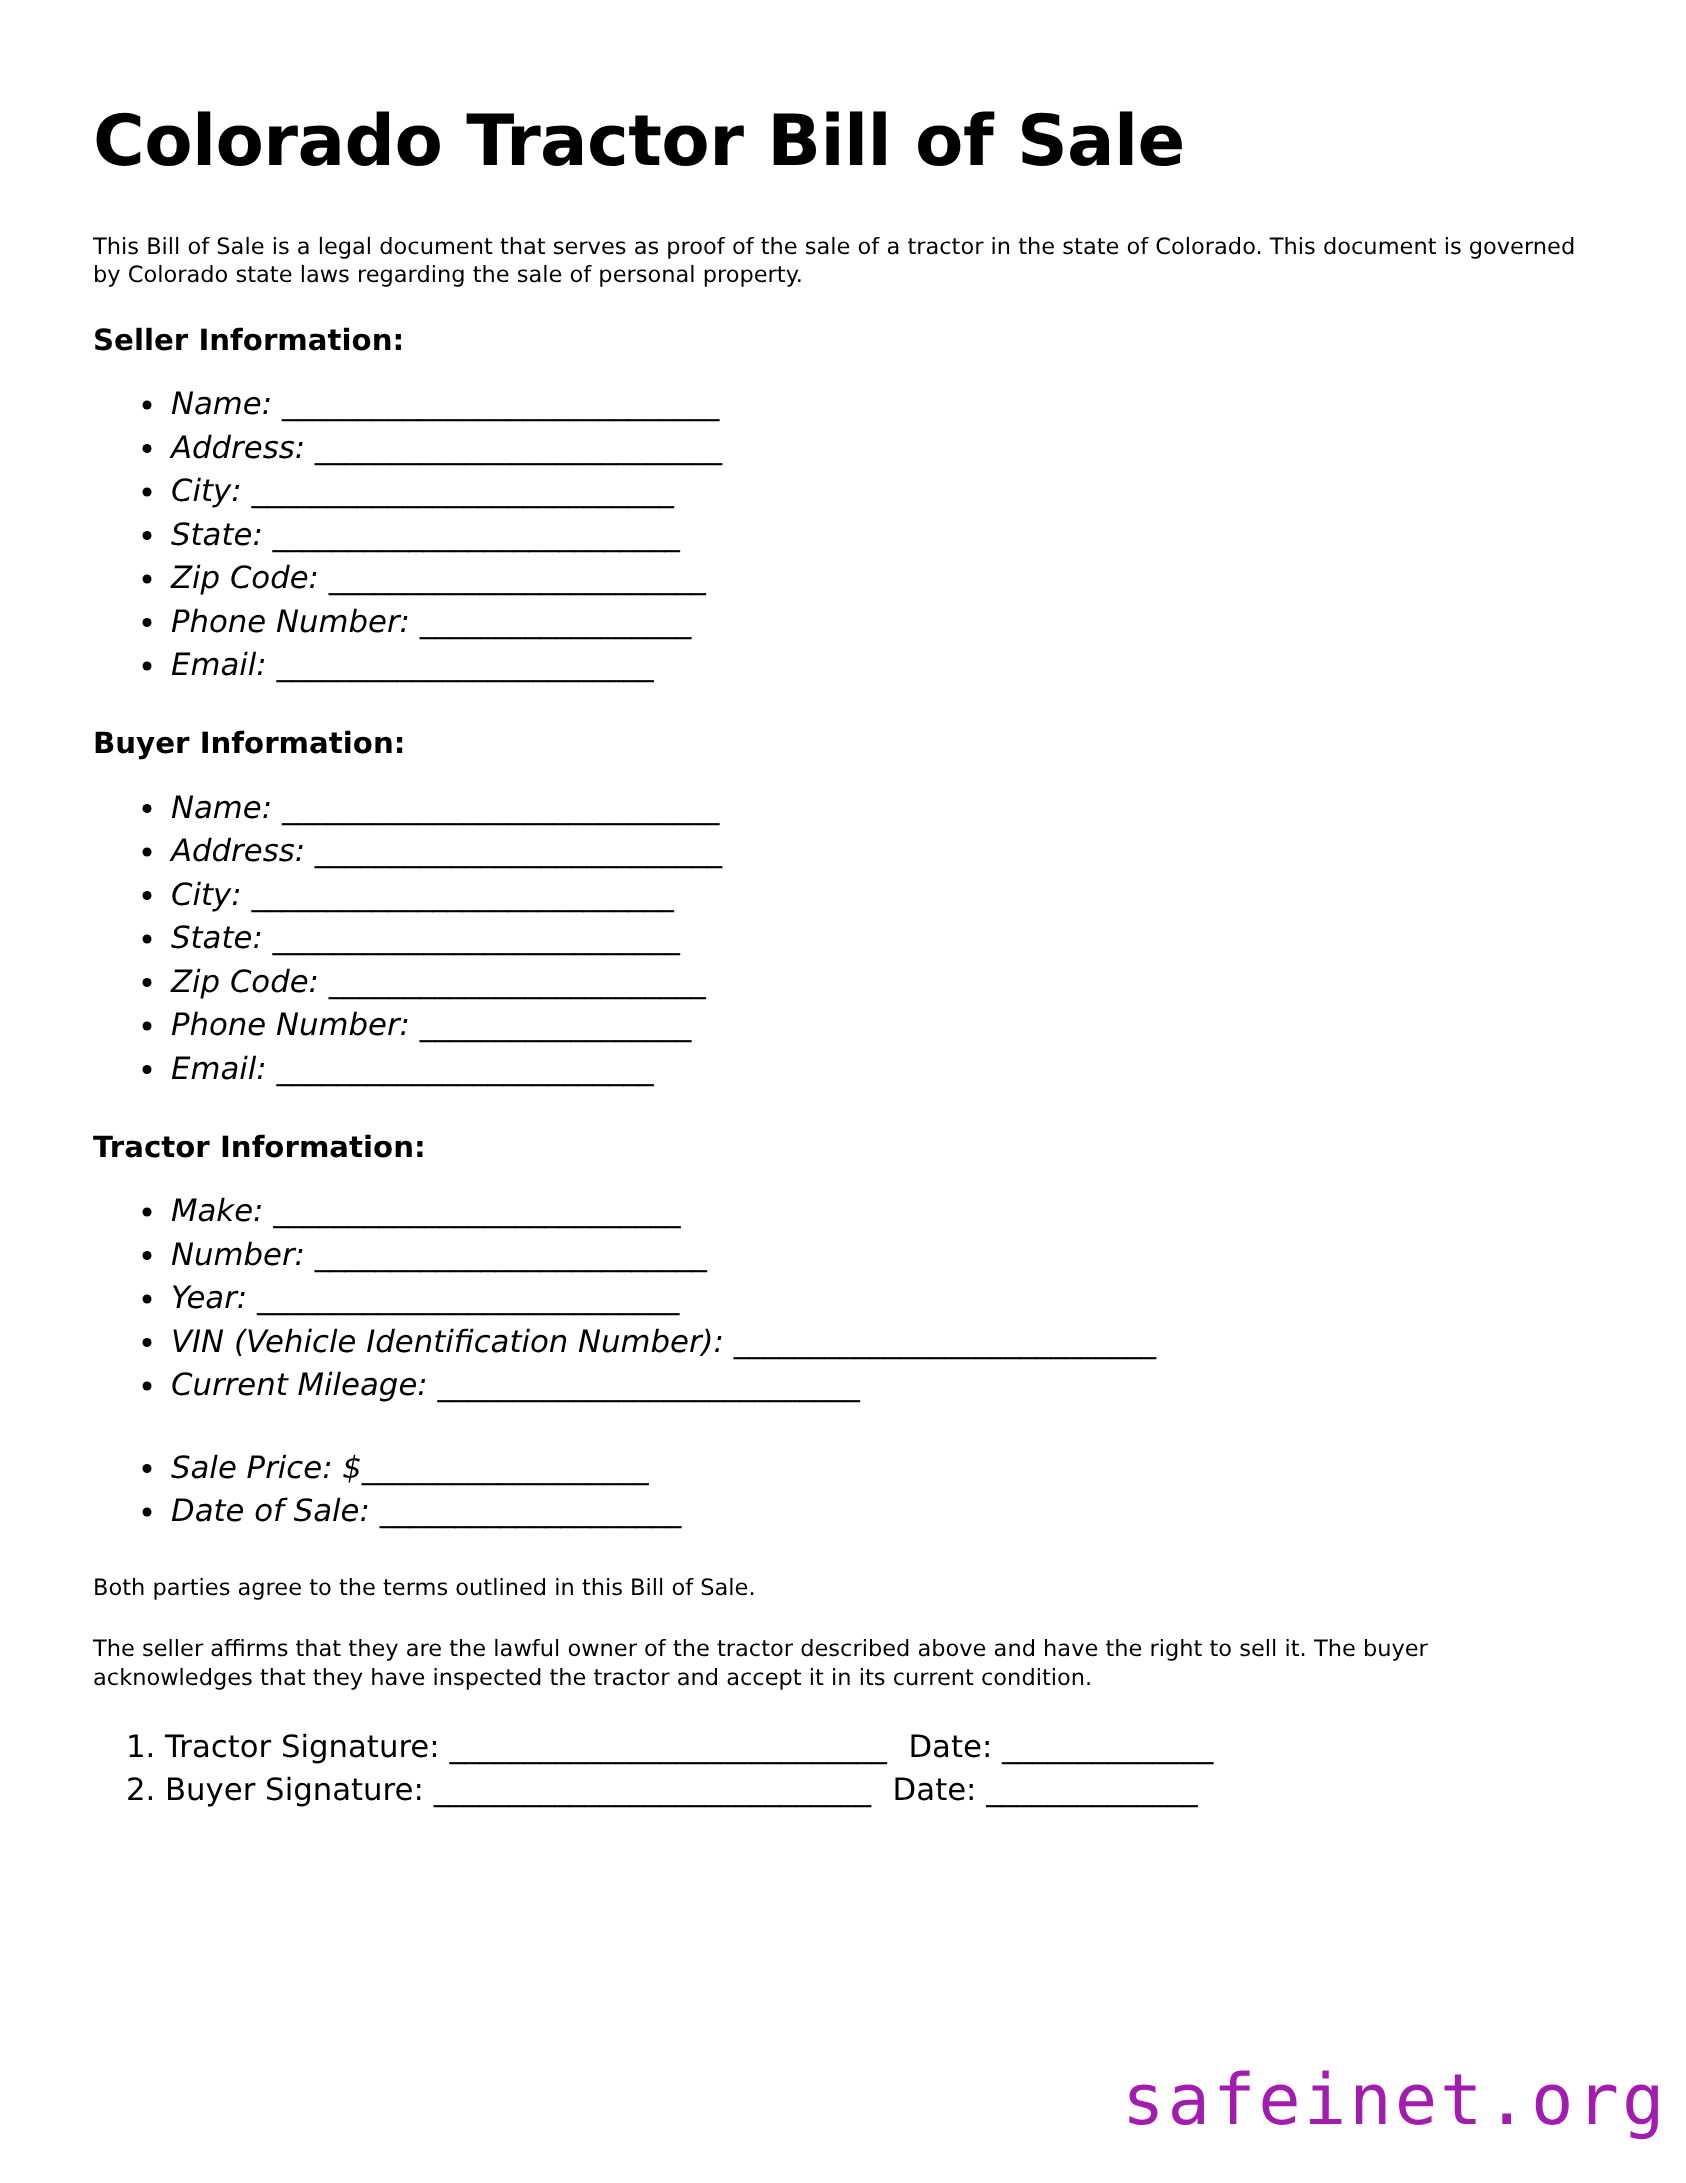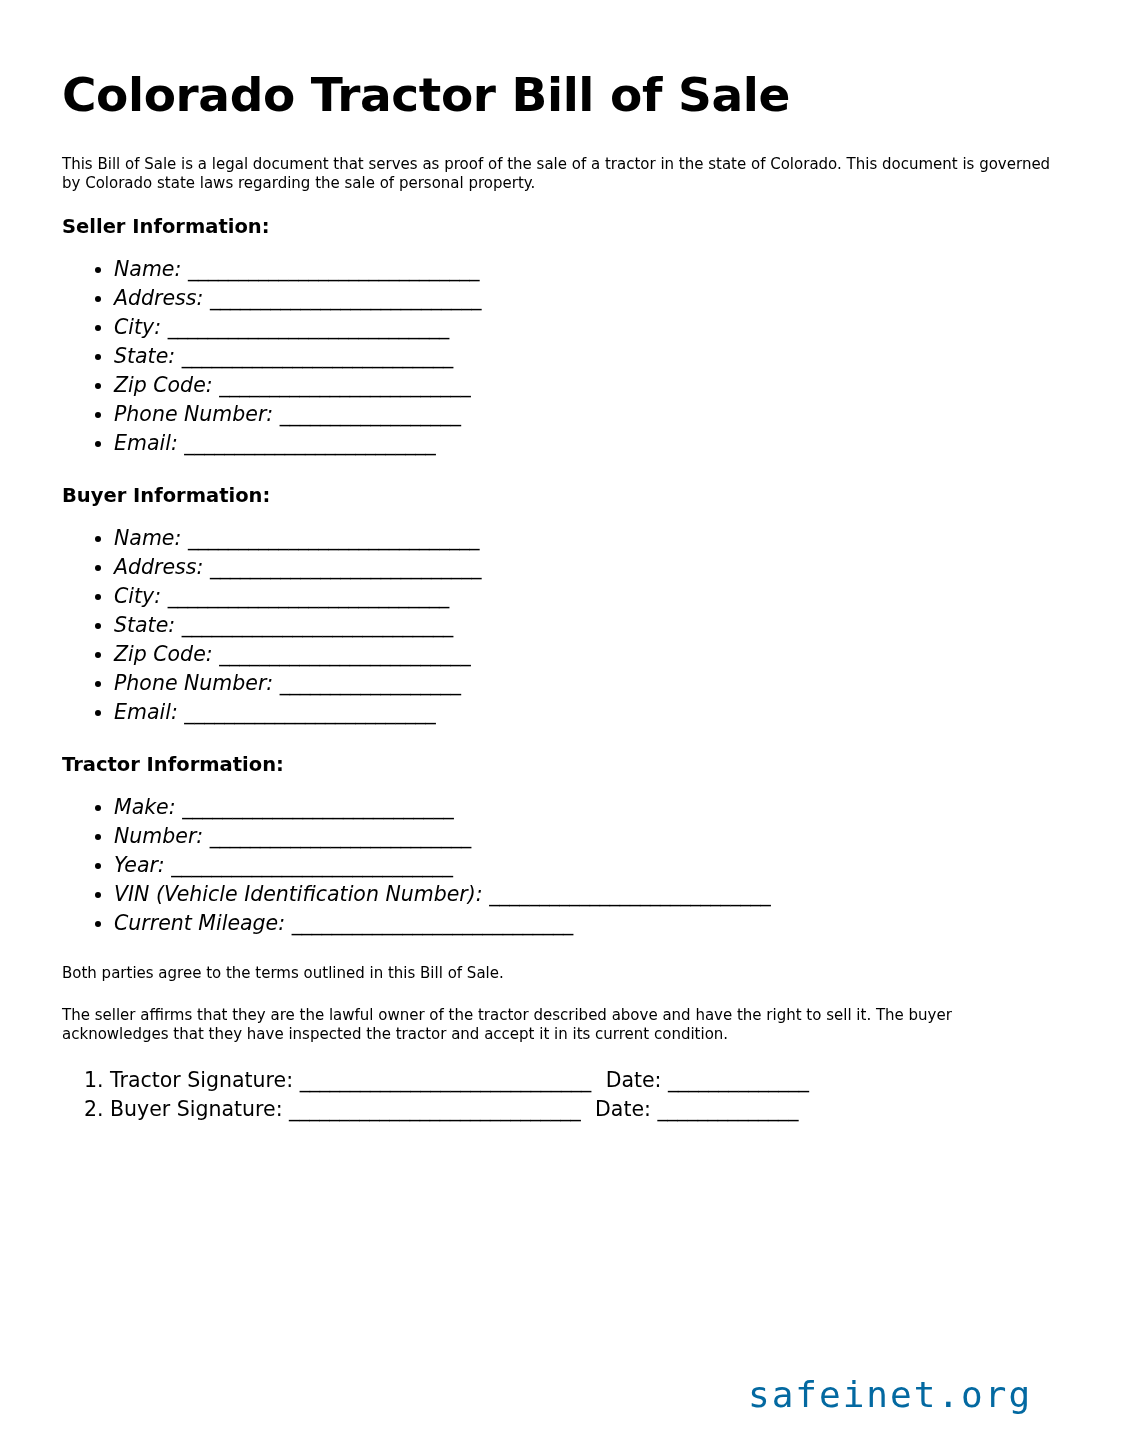--- a/index.html
+++ b/index.html
@@ -61,23 +61,23 @@
   ul.field-list::marker { }
   .blank {
     letter-spacing: -0.2px;
   }
   .date-label { margin-left: 8px; }
   .watermark {
     position: absolute;
     left: 748px;
     top: 1377px;
     font-family: "DejaVu Sans Mono", "Liberation Mono", monospace;
-    font-size: 36px;
+    font-size: 47px;
     letter-spacing: 2px;
-    color: #0369a1;
+    color: #a21caf;
     white-space: nowrap;
     line-height: 1;
     pointer-events: none;
     text-align: right;
   }
 </style>
 </head>
 <body>
 
 <div class="page">
@@ -110,20 +110,24 @@
 
   <h2 class="section-heading">Tractor Information:</h2>
   <ul class="field-list">
     <li><span>Make:</span> <span class="blank">___________________________</span></li>
     <li><span>Number:</span> <span class="blank">__________________________</span></li>
     <li><span>Year:</span> <span class="blank">____________________________</span></li>
     <li><span>VIN (Vehicle Identification Number):</span> <span class="blank">____________________________</span></li>
     <li><span>Current Mileage:</span> <span class="blank">____________________________</span></li>
   </ul>
 
+  <ul class="field-list">
+    <li><span>Sale Price: $</span><span class="blank">___________________</span></li>
+    <li><span>Date of Sale:</span> <span class="blank">____________________</span></li>
+  </ul>
 
   <p class="para">Both parties agree to the terms outlined in this Bill of Sale.</p>
 
   <p class="para">The seller affirms that they are the lawful owner of the tractor described above and have the right to sell it. The buyer acknowledges that they have inspected the tractor and accept it in its current condition.</p>
 
   <ol class="sig-list">
     <li><span>Tractor Signature:</span> <span class="blank">_____________________________</span> <span class="date-label">Date:</span> <span class="blank">______________</span></li>
     <li><span>Buyer Signature:</span> <span class="blank">_____________________________</span> <span class="date-label">Date:</span> <span class="blank">______________</span></li>
   </ol>
 

